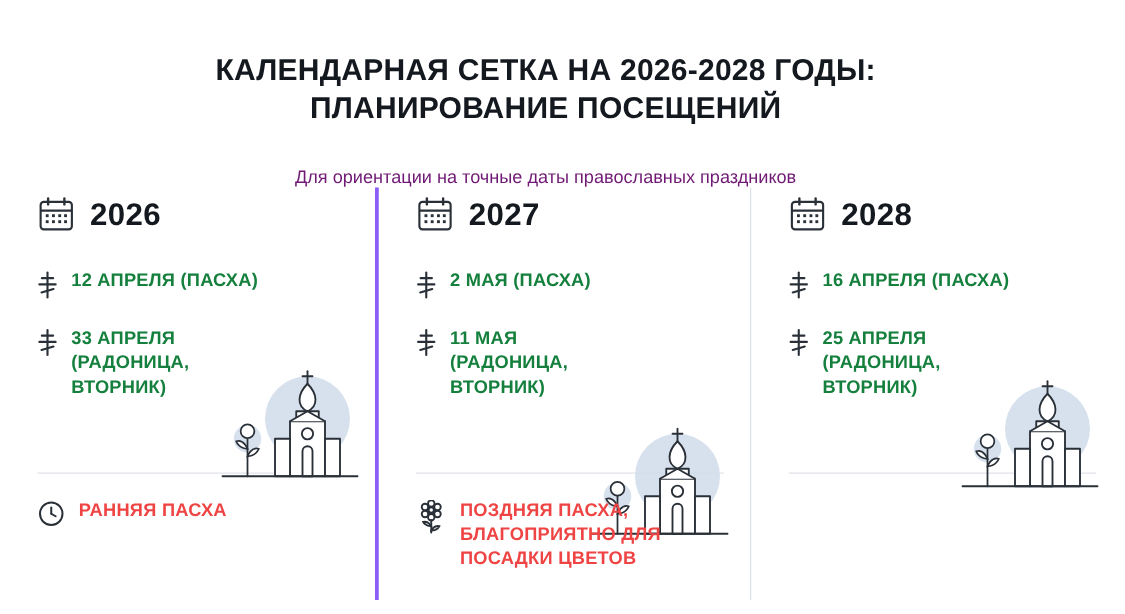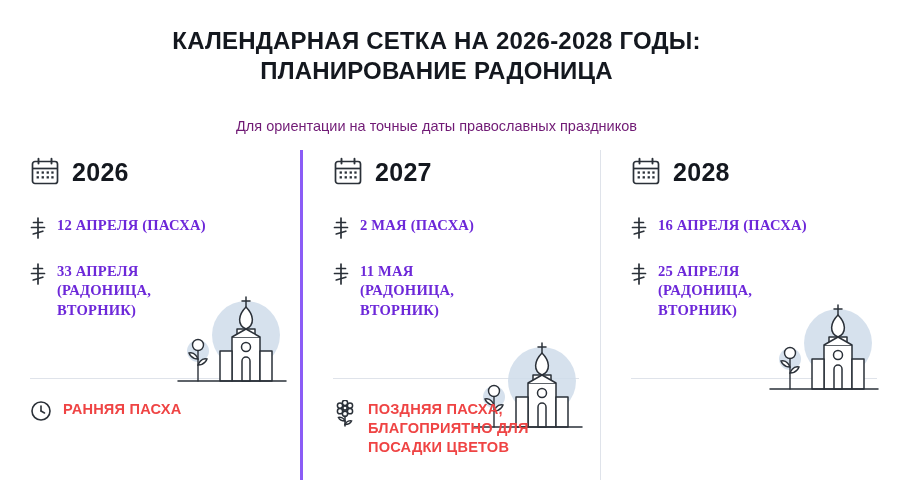--- a/index.html
+++ b/index.html
@@ -14,21 +14,21 @@
     color: #1b1f26;
     overflow: hidden;
     position: relative;
   }
 
   .page {
     width: 873px;
     height: 491px;
     position: relative;
     box-sizing: border-box;
-    padding: 0;
+    padding: 16px;
   }
 
   
   .header {
     padding-top: 26px;
     text-align: center;
   }
   .title {
     font-size: 24px;
     font-weight: bold;
@@ -83,24 +83,23 @@
     align-items: flex-start;
     gap: 11px;
     margin-top: 22px;
     position: relative;
     z-index: 3;
   }
   .entry-text {
     font-size: 14.6px;
     font-weight: bold;
     line-height: 1.32;
-    color: #6d28d9;
+    color: #15803d;
     letter-spacing: 0.2px;
     white-space: pre-line;
-    font-family: Liberation Serif, serif;
   }
 
   .divider {
     position: absolute;
     left: 30px;
     height: 1px;
     background: #dfe3ea;
   }
   .col-1 .divider { top: 228px; width: 240px; }
   .col-2 .divider { top: 228px; width: 246px; }
@@ -140,21 +139,21 @@
   svg { display: block; }
 </style>
 </head>
 <body>
 
 <div class="page">
 
   <div class="header">
     <h1 class="title">
       <span>КАЛЕНДАРНАЯ СЕТКА НА 2026-2028 ГОДЫ:</span>
-      <span class="line2">ПЛАНИРОВАНИЕ РАДОНИЦА</span>
+      <span class="line2">ПЛАНИРОВАНИЕ ПОСЕЩЕНИЙ</span>
     </h1>
     <div class="subtitle">Для ориентации на точные даты православных праздников</div>
   </div>
 
   <div class="columns">
 
     <div class="col col-1">
       <div class="year-row">
         <span class="year-icon">
           <svg width="30" height="30" viewBox="0 0 30 30">

